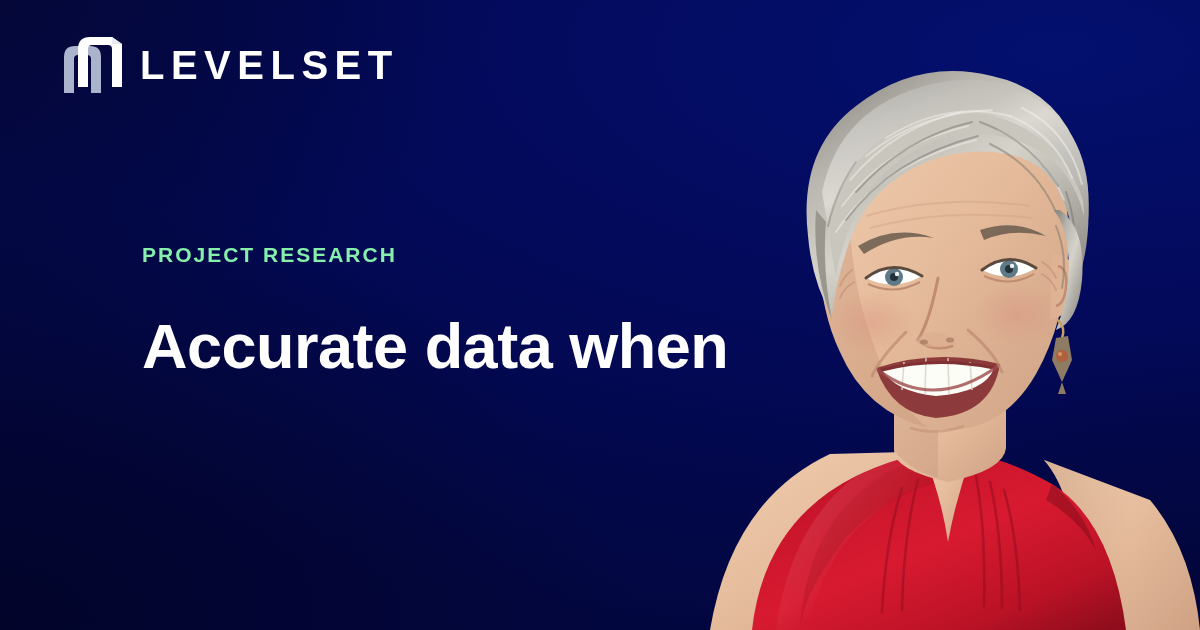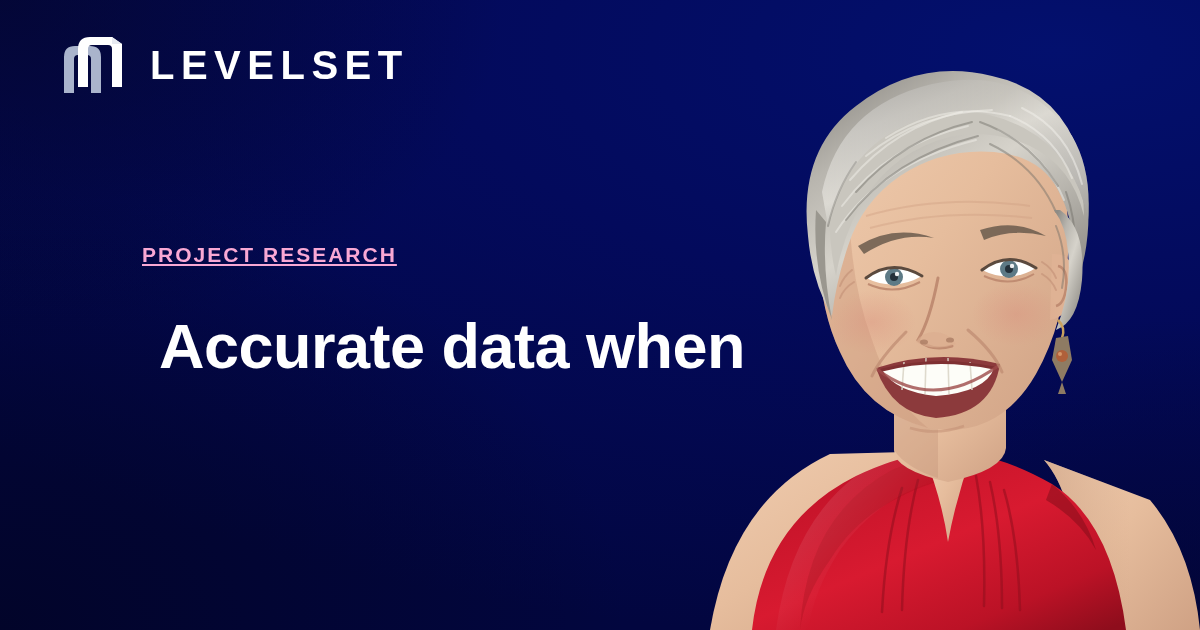--- a/index.html
+++ b/index.html
@@ -36,21 +36,21 @@
       radial-gradient(60% 80% at 100% 100%, rgba(2,4,48,.55) 0%, rgba(2,4,48,0) 62%);
   }
 
   
   .logo {
     position: absolute;
     left: 60px;
     top: 33px;
     display: flex;
     align-items: center;
-    gap: 24px;
+    gap: 14px;
     height: 62px;
   }
   .logo-mark {
     width: 66px;
     height: 62px;
     display: block;
     flex: 0 0 auto;
   }
   .logo-word {
     color: #ffffff;
@@ -64,37 +64,35 @@
 
   
   .copy {
     position: absolute;
     left: 142px;
     top: 243px;
     width: 620px;
     z-index: 4;
   }
   .eyebrow {
-    color: #f9a8d4;
+    color: #86efac;
     font-size: 21px;
     font-weight: 600;
     letter-spacing: 2.0px;
     line-height: 1.1;
     margin: 0 0 46px 0;
     white-space: nowrap;
-    text-decoration: underline;
   }
   .headline {
     color: #ffffff;
     font-size: 63px;
     font-weight: 700;
     line-height: 1.08;
     letter-spacing: -0.5px;
     margin: 0;
-    text-align: center;
   }
   .headline .ln { display: block; white-space: nowrap; }
 
   
   .portrait {
     position: absolute;
     right: 0;
     bottom: 0;
     width: 520px;
     height: 600px;

